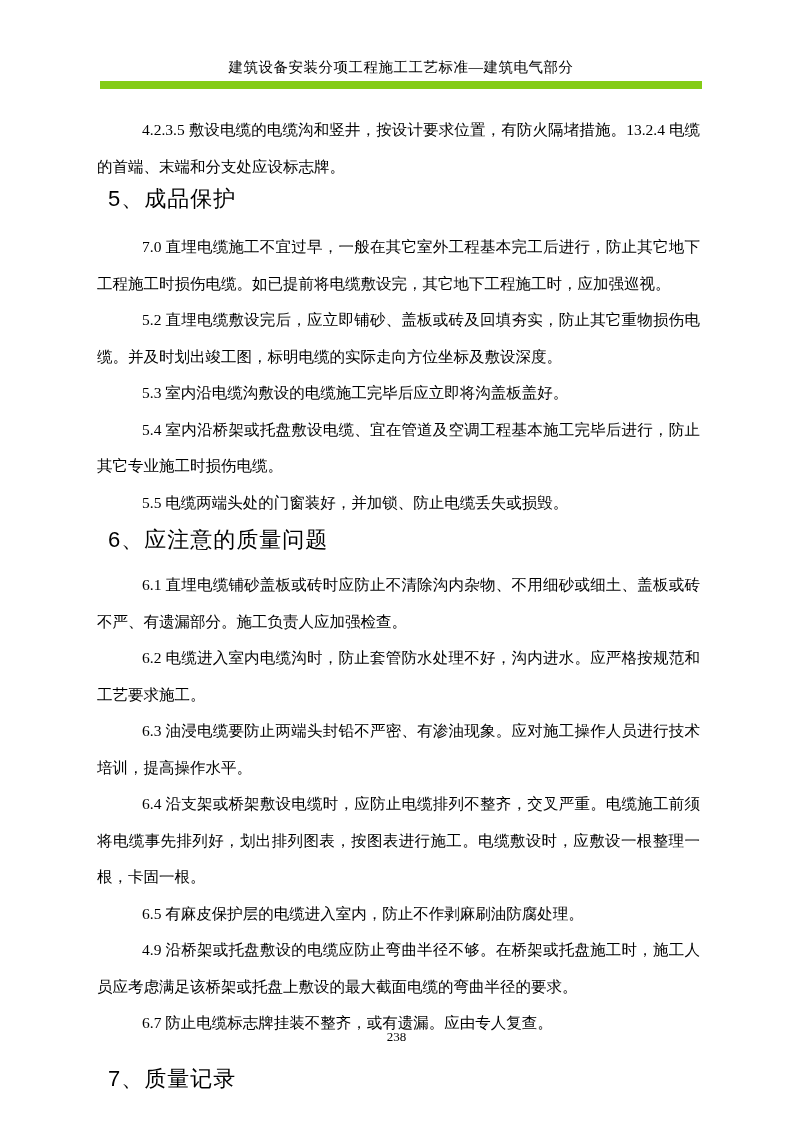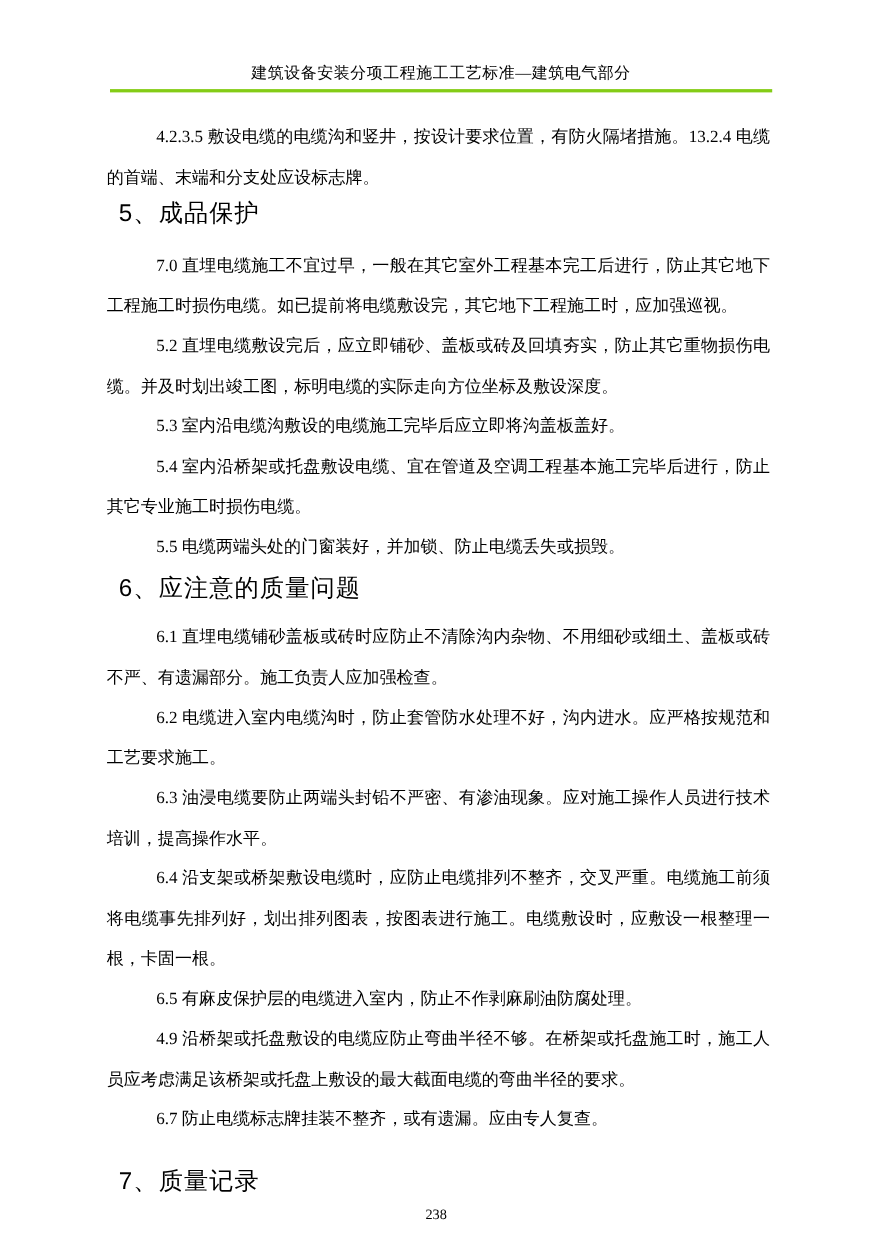--- a/index.html
+++ b/index.html
@@ -17,21 +17,21 @@
     padding-top: 57px;
     font-family: "Liberation Serif", "DejaVu Serif", serif;
     color: #000000;
   }
   .page-header {
     margin: 0 91px 0 100px;
     text-align: center;
     font-size: 14.5px;
     line-height: 20px;
     padding-bottom: 4px;
-    border-bottom: 3px solid #84cc16;
+    border-bottom: 8px solid #84cc16;
     letter-spacing: 0.5px;
   }
   .content {
     margin: 0 93px 0 97px;
   }
   .body-para {
     font-size: 15.5px;
     line-height: 36.5px;
     text-align: justify;
     text-indent: 45px;
@@ -45,21 +45,21 @@
     line-height: 26px;
     margin: 0;
     text-indent: 11px;
     letter-spacing: 1px;
   }
   .heading-5 { margin-top: 1px;  margin-bottom: 17px; }
   .heading-6 { margin-top: 6px;  margin-bottom: 14px; }
   .heading-7 { margin-top: 24px; }
   .page-footer {
     position: absolute;
-    top: 1095px;
+    top: 1028px;
     left: 0;
     width: 100%;
     text-align: center;
     font-size: 13px;
     line-height: 18px;
   }
 </style>
 </head>
 <body>
 

